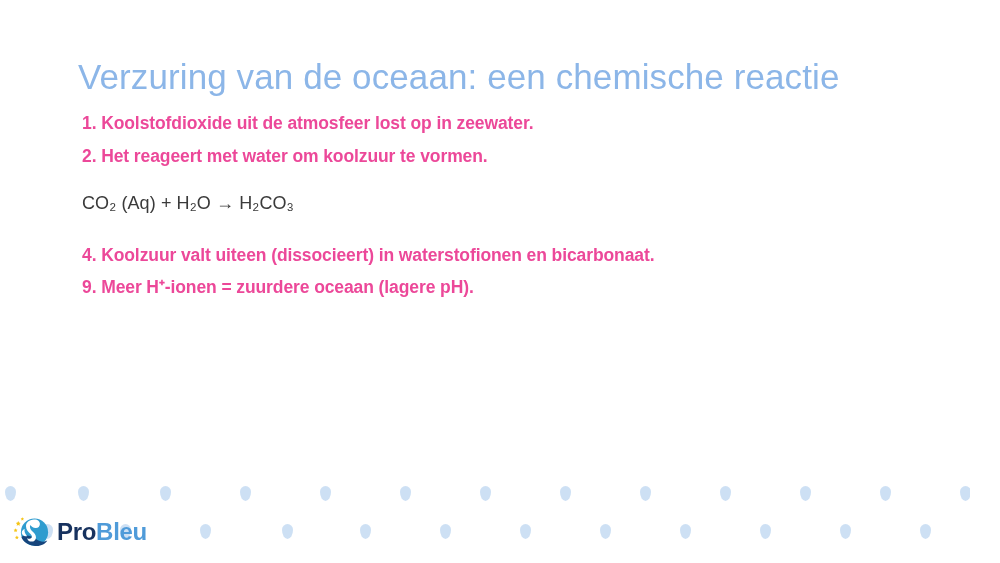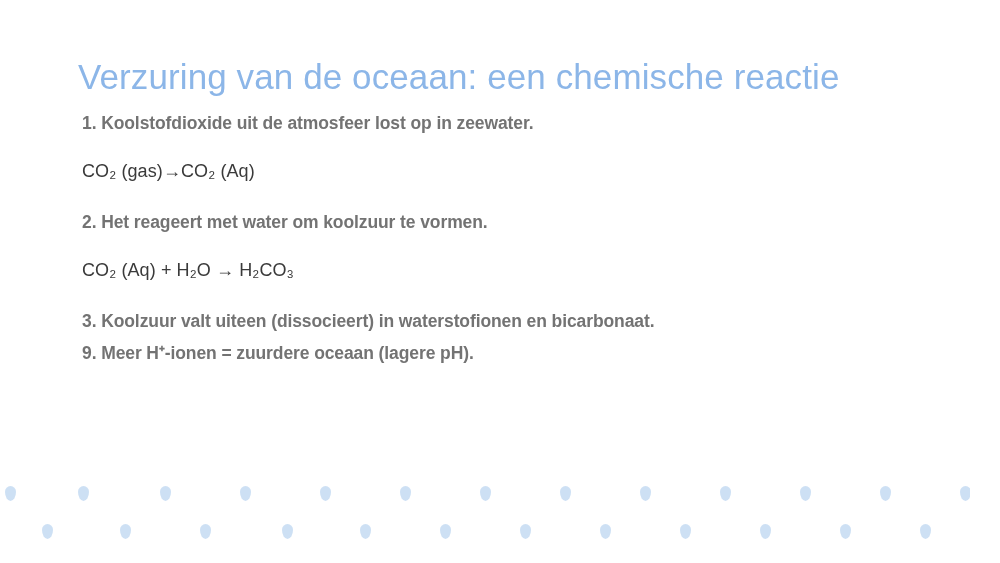--- a/index.html
+++ b/index.html
@@ -45,21 +45,21 @@
     width: 860px;
   }
 
   .step-block {
     margin: 0 0 9px 0;
   }
 
   .step-heading {
     font-size: 17.5px;
     font-weight: bold;
-    color: #737373;
+    color: #ec4899;
     line-height: 1.35;
     margin: 0 0 0 0;
     padding: 0;
     letter-spacing: -0.1px;
     white-space: nowrap;
   }
 
   .step-equation {
     font-size: 18px;
     font-weight: 400;
@@ -122,30 +122,29 @@
 <body>
 
 <div class="slide">
 
   <h1 class="slide-title">Verzuring van de oceaan: een chemische reactie</h1>
 
   <div class="content">
 
     <div class="step-block">
       <p class="step-heading">1. Koolstofdioxide uit de atmosfeer lost op in zeewater.</p>
-      <p class="step-equation">CO₂ (gas)→CO₂ (Aq)</p>
     </div>
 
     <div class="step-block">
       <p class="step-heading">2. Het reageert met water om koolzuur te vormen.</p>
       <p class="step-equation">CO₂ (Aq) + H₂O → H₂CO₃</p>
     </div>
 
     <div class="step-block">
-      <p class="step-heading">3. Koolzuur valt uiteen (dissocieert) in waterstofionen en bicarbonaat.</p>
+      <p class="step-heading">4. Koolzuur valt uiteen (dissocieert) in waterstofionen en bicarbonaat.</p>
     </div>
 
     <div class="step-block">
       <p class="step-heading">9. Meer H⁺-ionen = zuurdere oceaan (lagere pH).</p>
     </div>
 
   </div>
 
   <div class="droplets" id="droplet-layer">
       <span class="droplet row-a" style="left: 5px; background: rgb(202, 222, 243);"></span>
@@ -168,14 +167,39 @@
       <span class="droplet row-b" style="left: 360px; background: rgb(202, 222, 243);"></span>
       <span class="droplet row-b" style="left: 440px; background: rgb(202, 222, 243);"></span>
       <span class="droplet row-b" style="left: 520px; background: rgb(202, 222, 243);"></span>
       <span class="droplet row-b" style="left: 600px; background: rgb(202, 222, 243);"></span>
       <span class="droplet row-b" style="left: 680px; background: rgb(202, 222, 243);"></span>
       <span class="droplet row-b" style="left: 760px; background: rgb(202, 222, 243);"></span>
       <span class="droplet row-b" style="left: 840px; background: rgb(202, 222, 243);"></span>
       <span class="droplet row-b" style="left: 920px; background: rgb(202, 222, 243);"></span>
     </div>
 
+  <div class="logo">
+    <span class="logo-mark">
+      <svg viewBox="0 0 38 38" width="38" height="38" aria-hidden="true">
+        <g>
+
+          <g fill="#f5c518">
+            <polygon points="6.2,8.0 7.0,9.6 8.7,9.9 7.5,11.1 7.8,12.8 6.2,12.0 4.7,12.8 5.0,11.1 3.8,9.9 5.5,9.6"></polygon>
+            <polygon points="3.6,15.2 4.2,16.5 5.6,16.7 4.6,17.7 4.8,19.1 3.6,18.4 2.3,19.1 2.6,17.7 1.6,16.7 3.0,16.5"></polygon>
+            <polygon points="4.9,22.6 5.5,23.8 6.8,24.0 5.8,24.9 6.1,26.2 4.9,25.6 3.7,26.2 3.9,24.9 3.0,24.0 4.3,23.8"></polygon>
+            <polygon points="10.4,4.2 10.9,5.3 12.1,5.5 11.2,6.3 11.4,7.5 10.4,6.9 9.3,7.5 9.5,6.3 8.6,5.5 9.8,5.3"></polygon>
+          </g>
+
+          <circle cx="22.5" cy="19.2" r="13.6" fill="#2f9ccf"></circle>
+
+          <path d="M9.4,24.0 C13.0,21.0 19.5,22.6 24.0,26.0 C28.0,29.0 32.2,29.4 35.3,27.6 C33.2,31.2 28.6,33.6 23.1,33.0 C16.3,32.3 10.9,28.6 9.4,24.0 Z" fill="#16457c"></path>
+
+          <path d="M21.8,6.6 C25.3,6.2 27.9,8.2 27.9,10.9 C27.9,13.2 26.2,14.9 23.9,15.0 C21.2,15.1 19.4,13.6 18.2,12.0 C17.5,14.2 18.3,16.4 20.0,18.0 C22.3,20.1 24.1,21.9 24.0,24.4 C23.9,26.8 22.1,28.6 19.6,28.6 C17.2,28.6 15.4,27.0 15.2,24.9 C16.6,26.0 18.3,26.0 19.3,25.0 C20.3,24.0 20.0,22.6 18.7,21.3 C16.4,19.0 14.0,16.6 14.0,13.2 C14.0,9.6 17.2,7.0 21.8,6.6 Z" fill="#ffffff"></path>
+          <path d="M12.6,15.8 C12.0,18.6 13.2,21.2 15.2,23.2 C13.1,23.6 11.2,22.9 10.2,21.3 C9.2,19.6 10.0,17.1 12.6,15.8 Z" fill="#ffffff"></path>
+        </g>
+      </svg>
+    </span>
+    <span class="logo-text">
+      <span class="pro">Pro</span><span class="bleu">Bleu</span>
+    </span>
+  </div>
 
 </div>
 
 </body></html>

